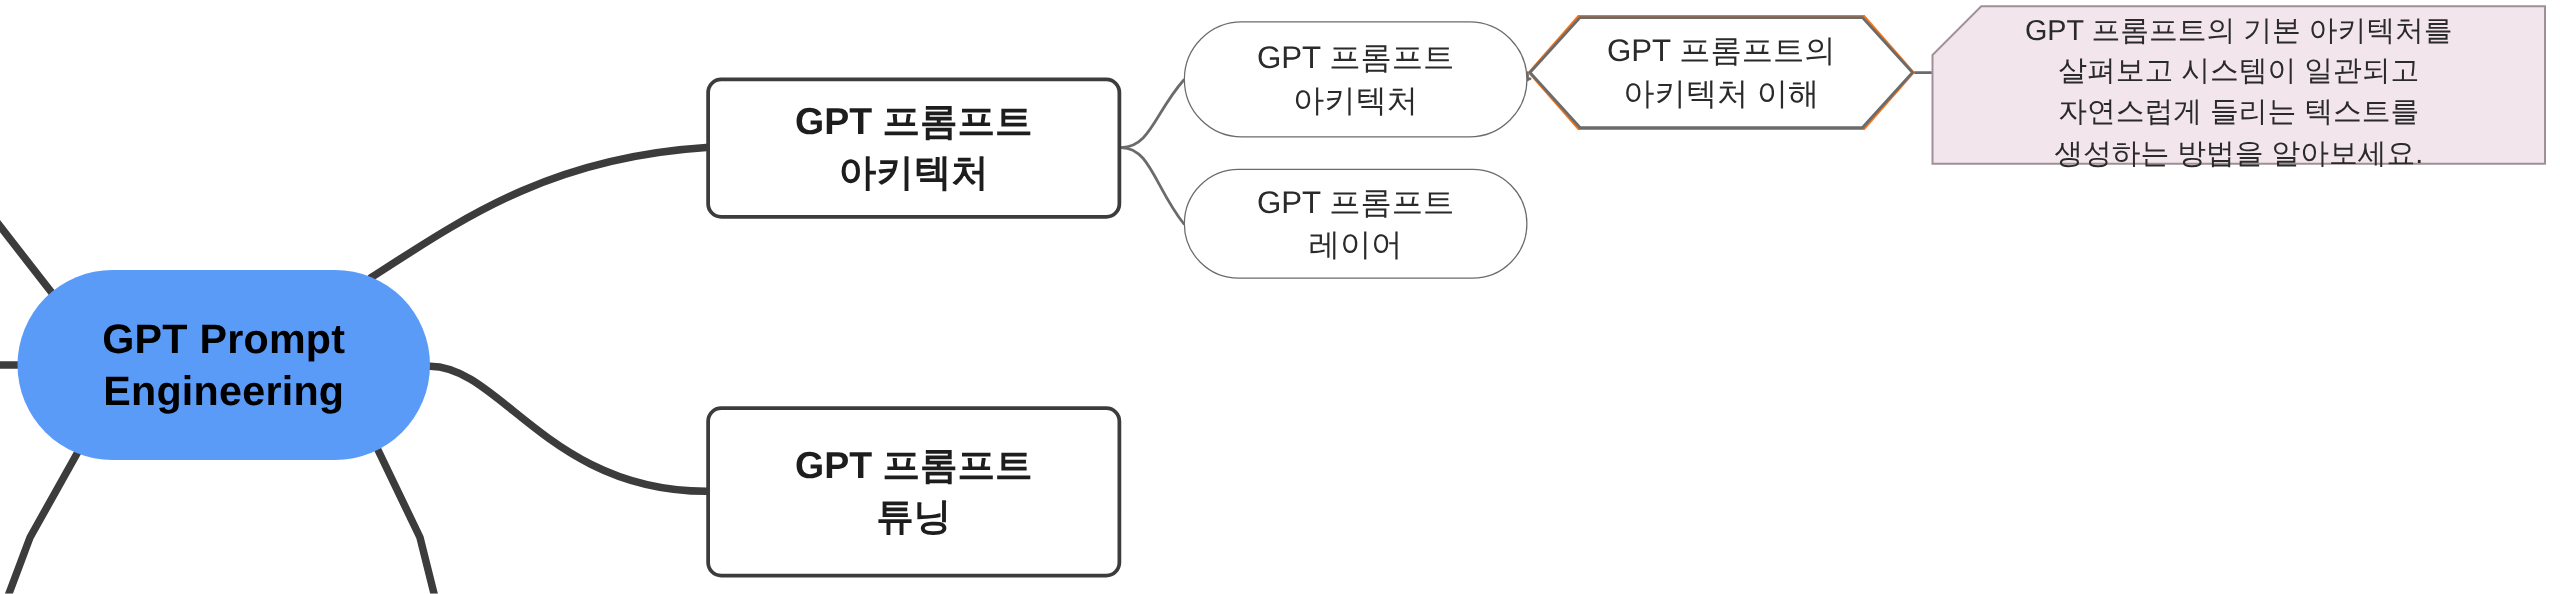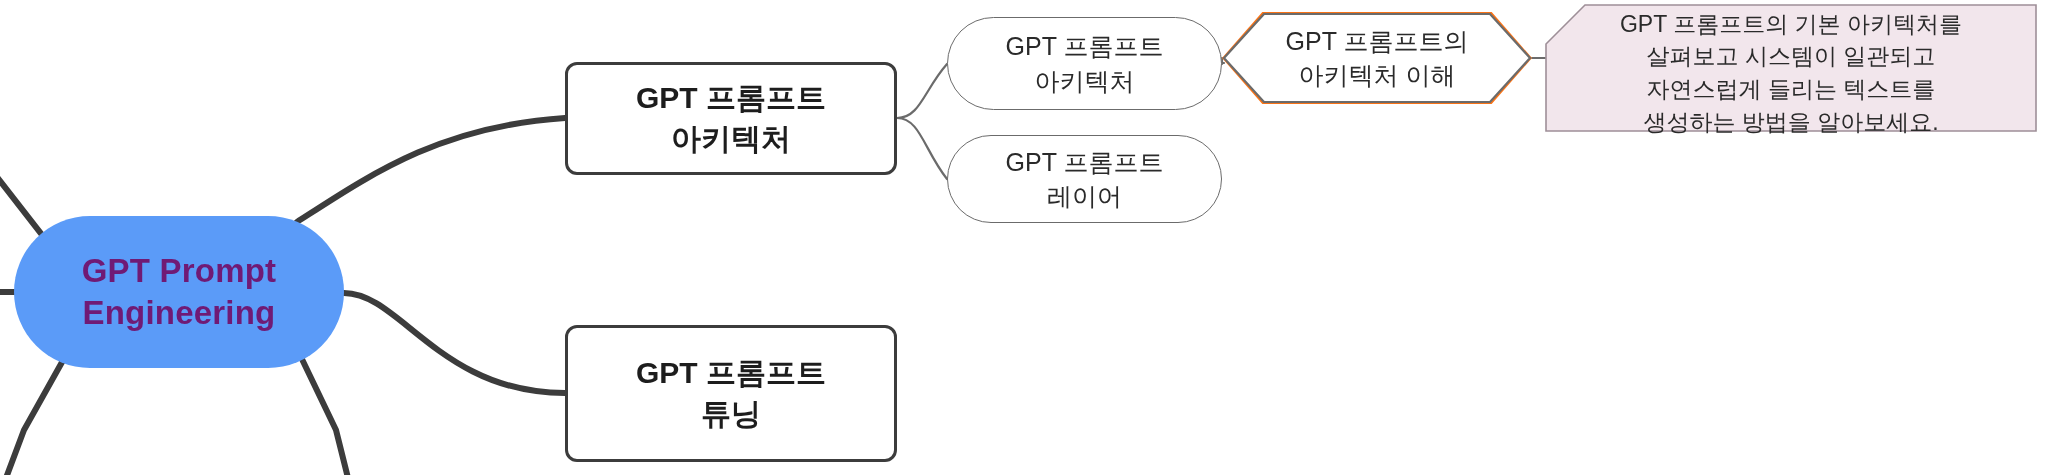--- a/index.html
+++ b/index.html
@@ -36,21 +36,21 @@
   }
 
   
   #root-node {
     left: 14px;
     top: 216px;
     width: 330px;
     height: 152px;
     border-radius: 76px;
     background: #5b9bf8;
-    color: #701a75;
+    color: #000000;
     font-size: 33px;
     font-weight: bold;
     line-height: 1.28;
     letter-spacing: 0.2px;
   }
 
   
   .topic-box {
     background: #ffffff;
     border: 3px solid #3c3c3c;

